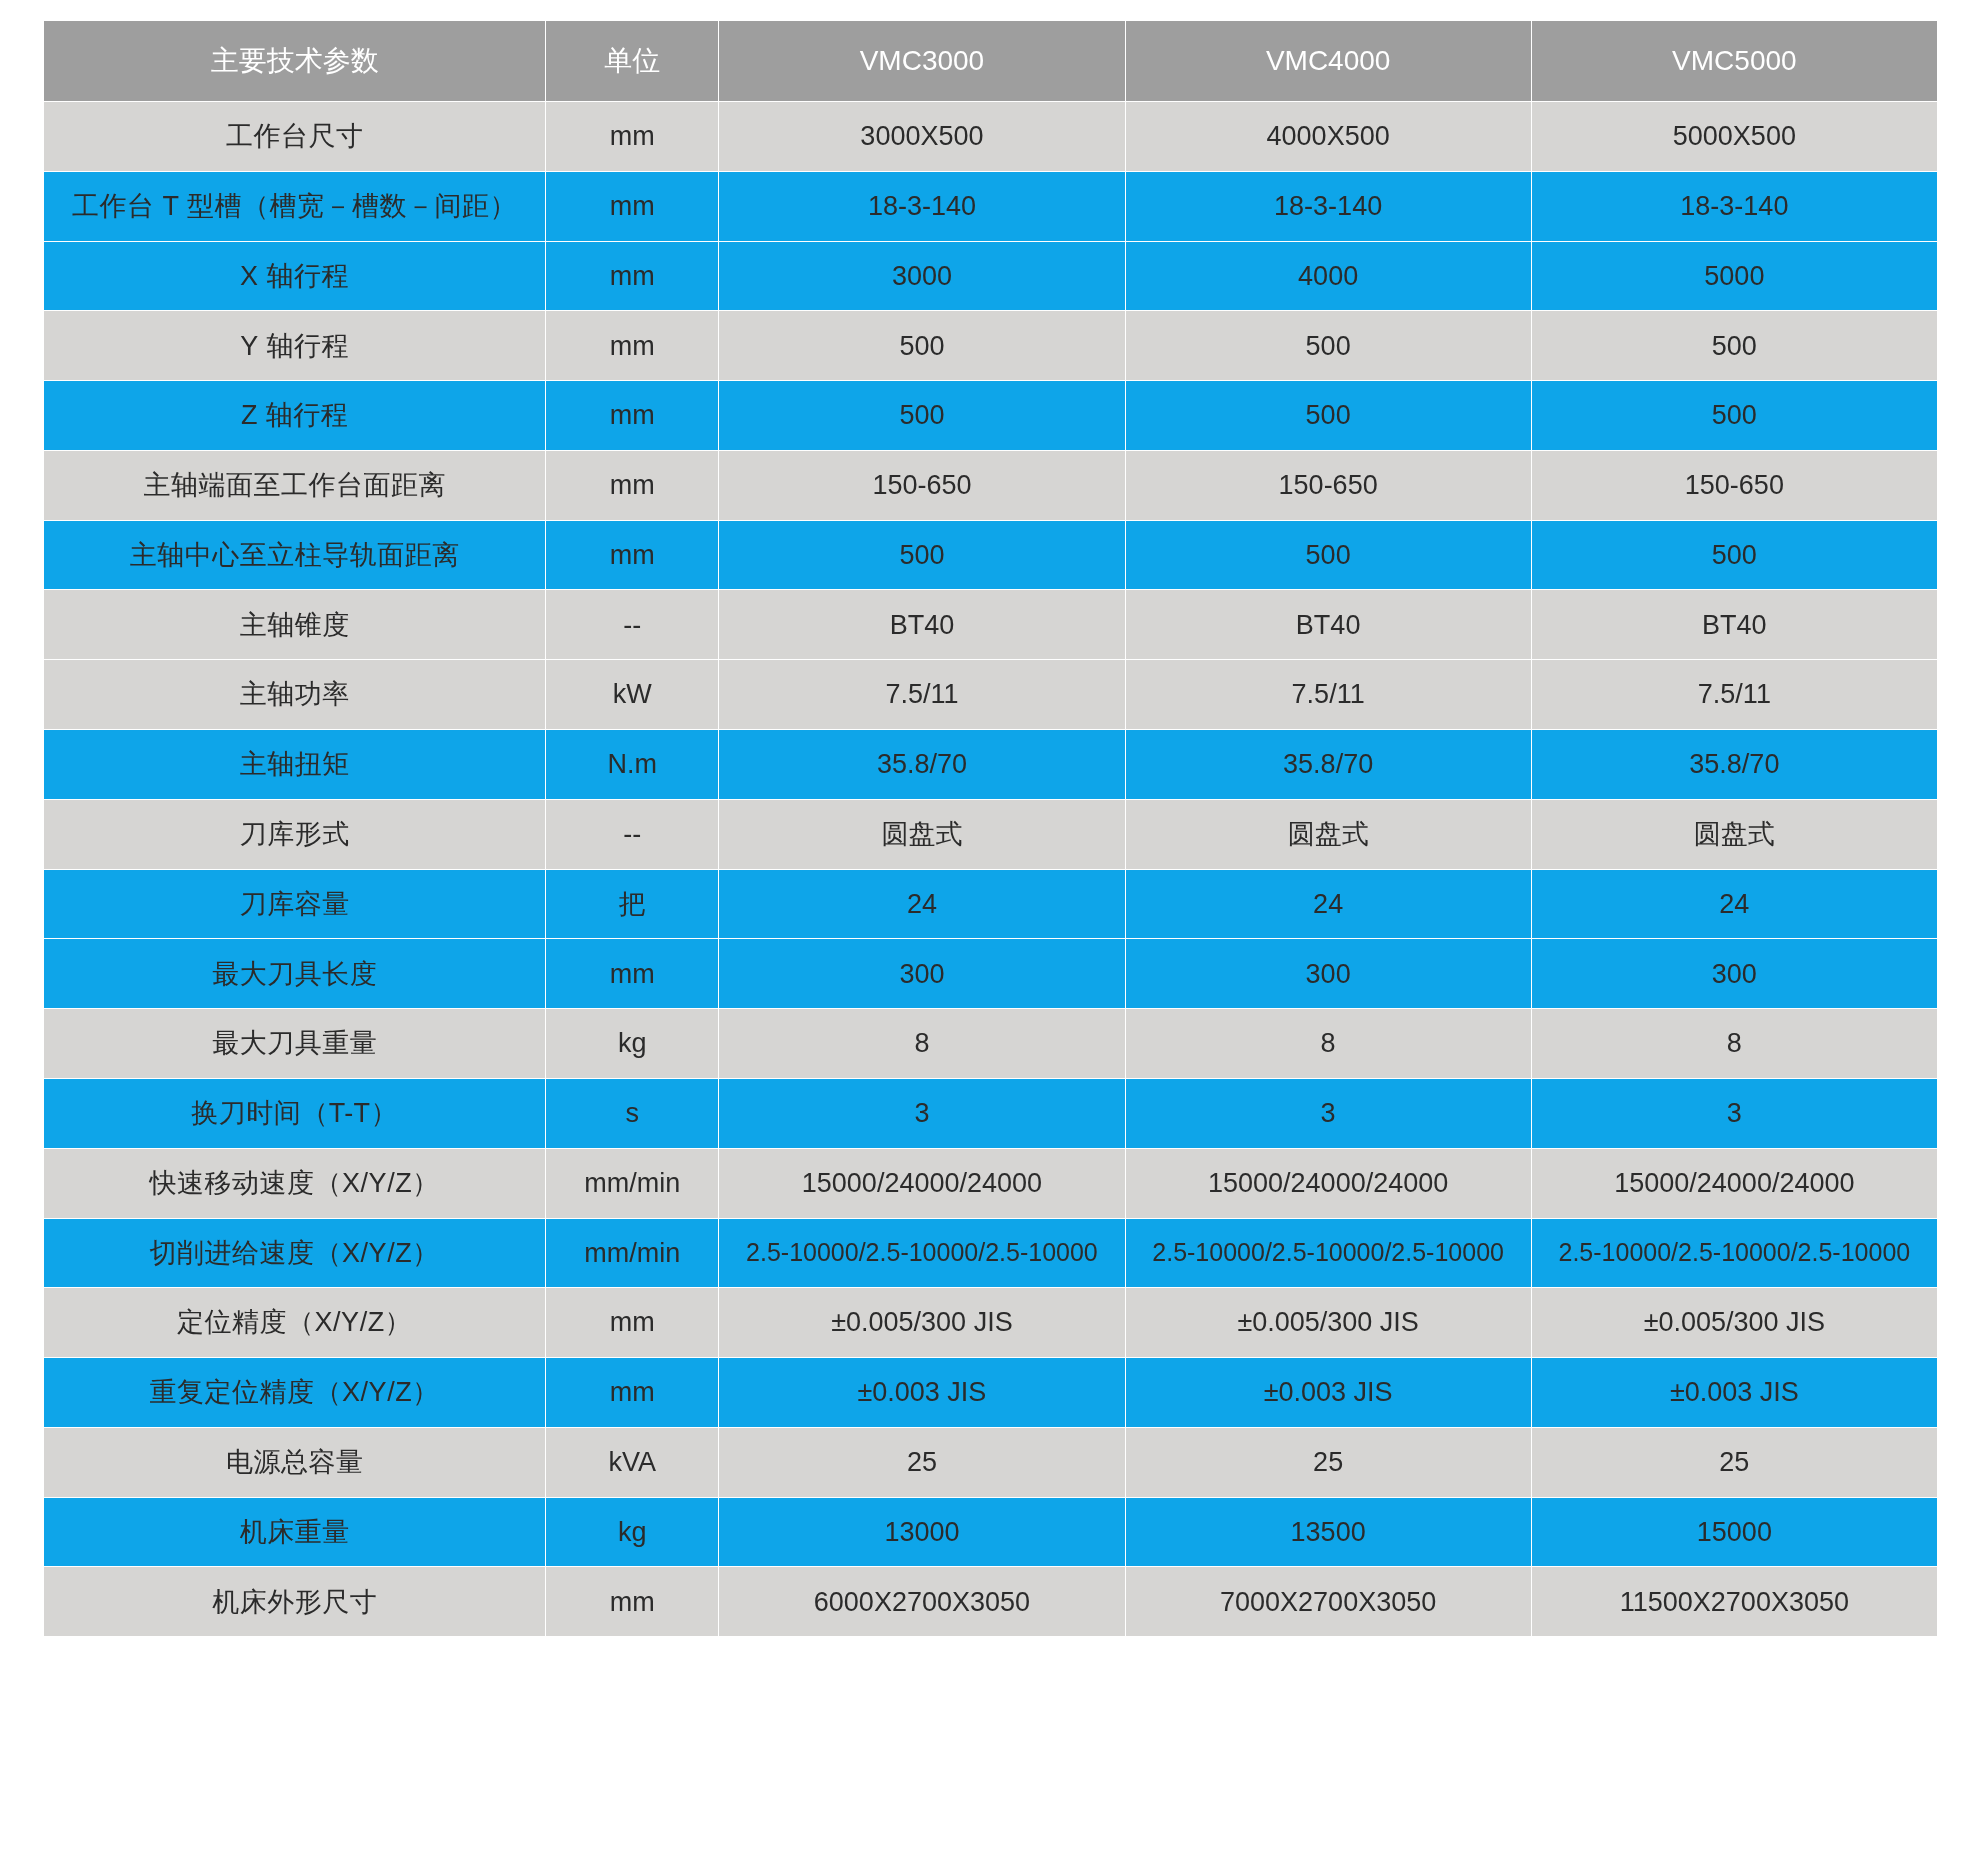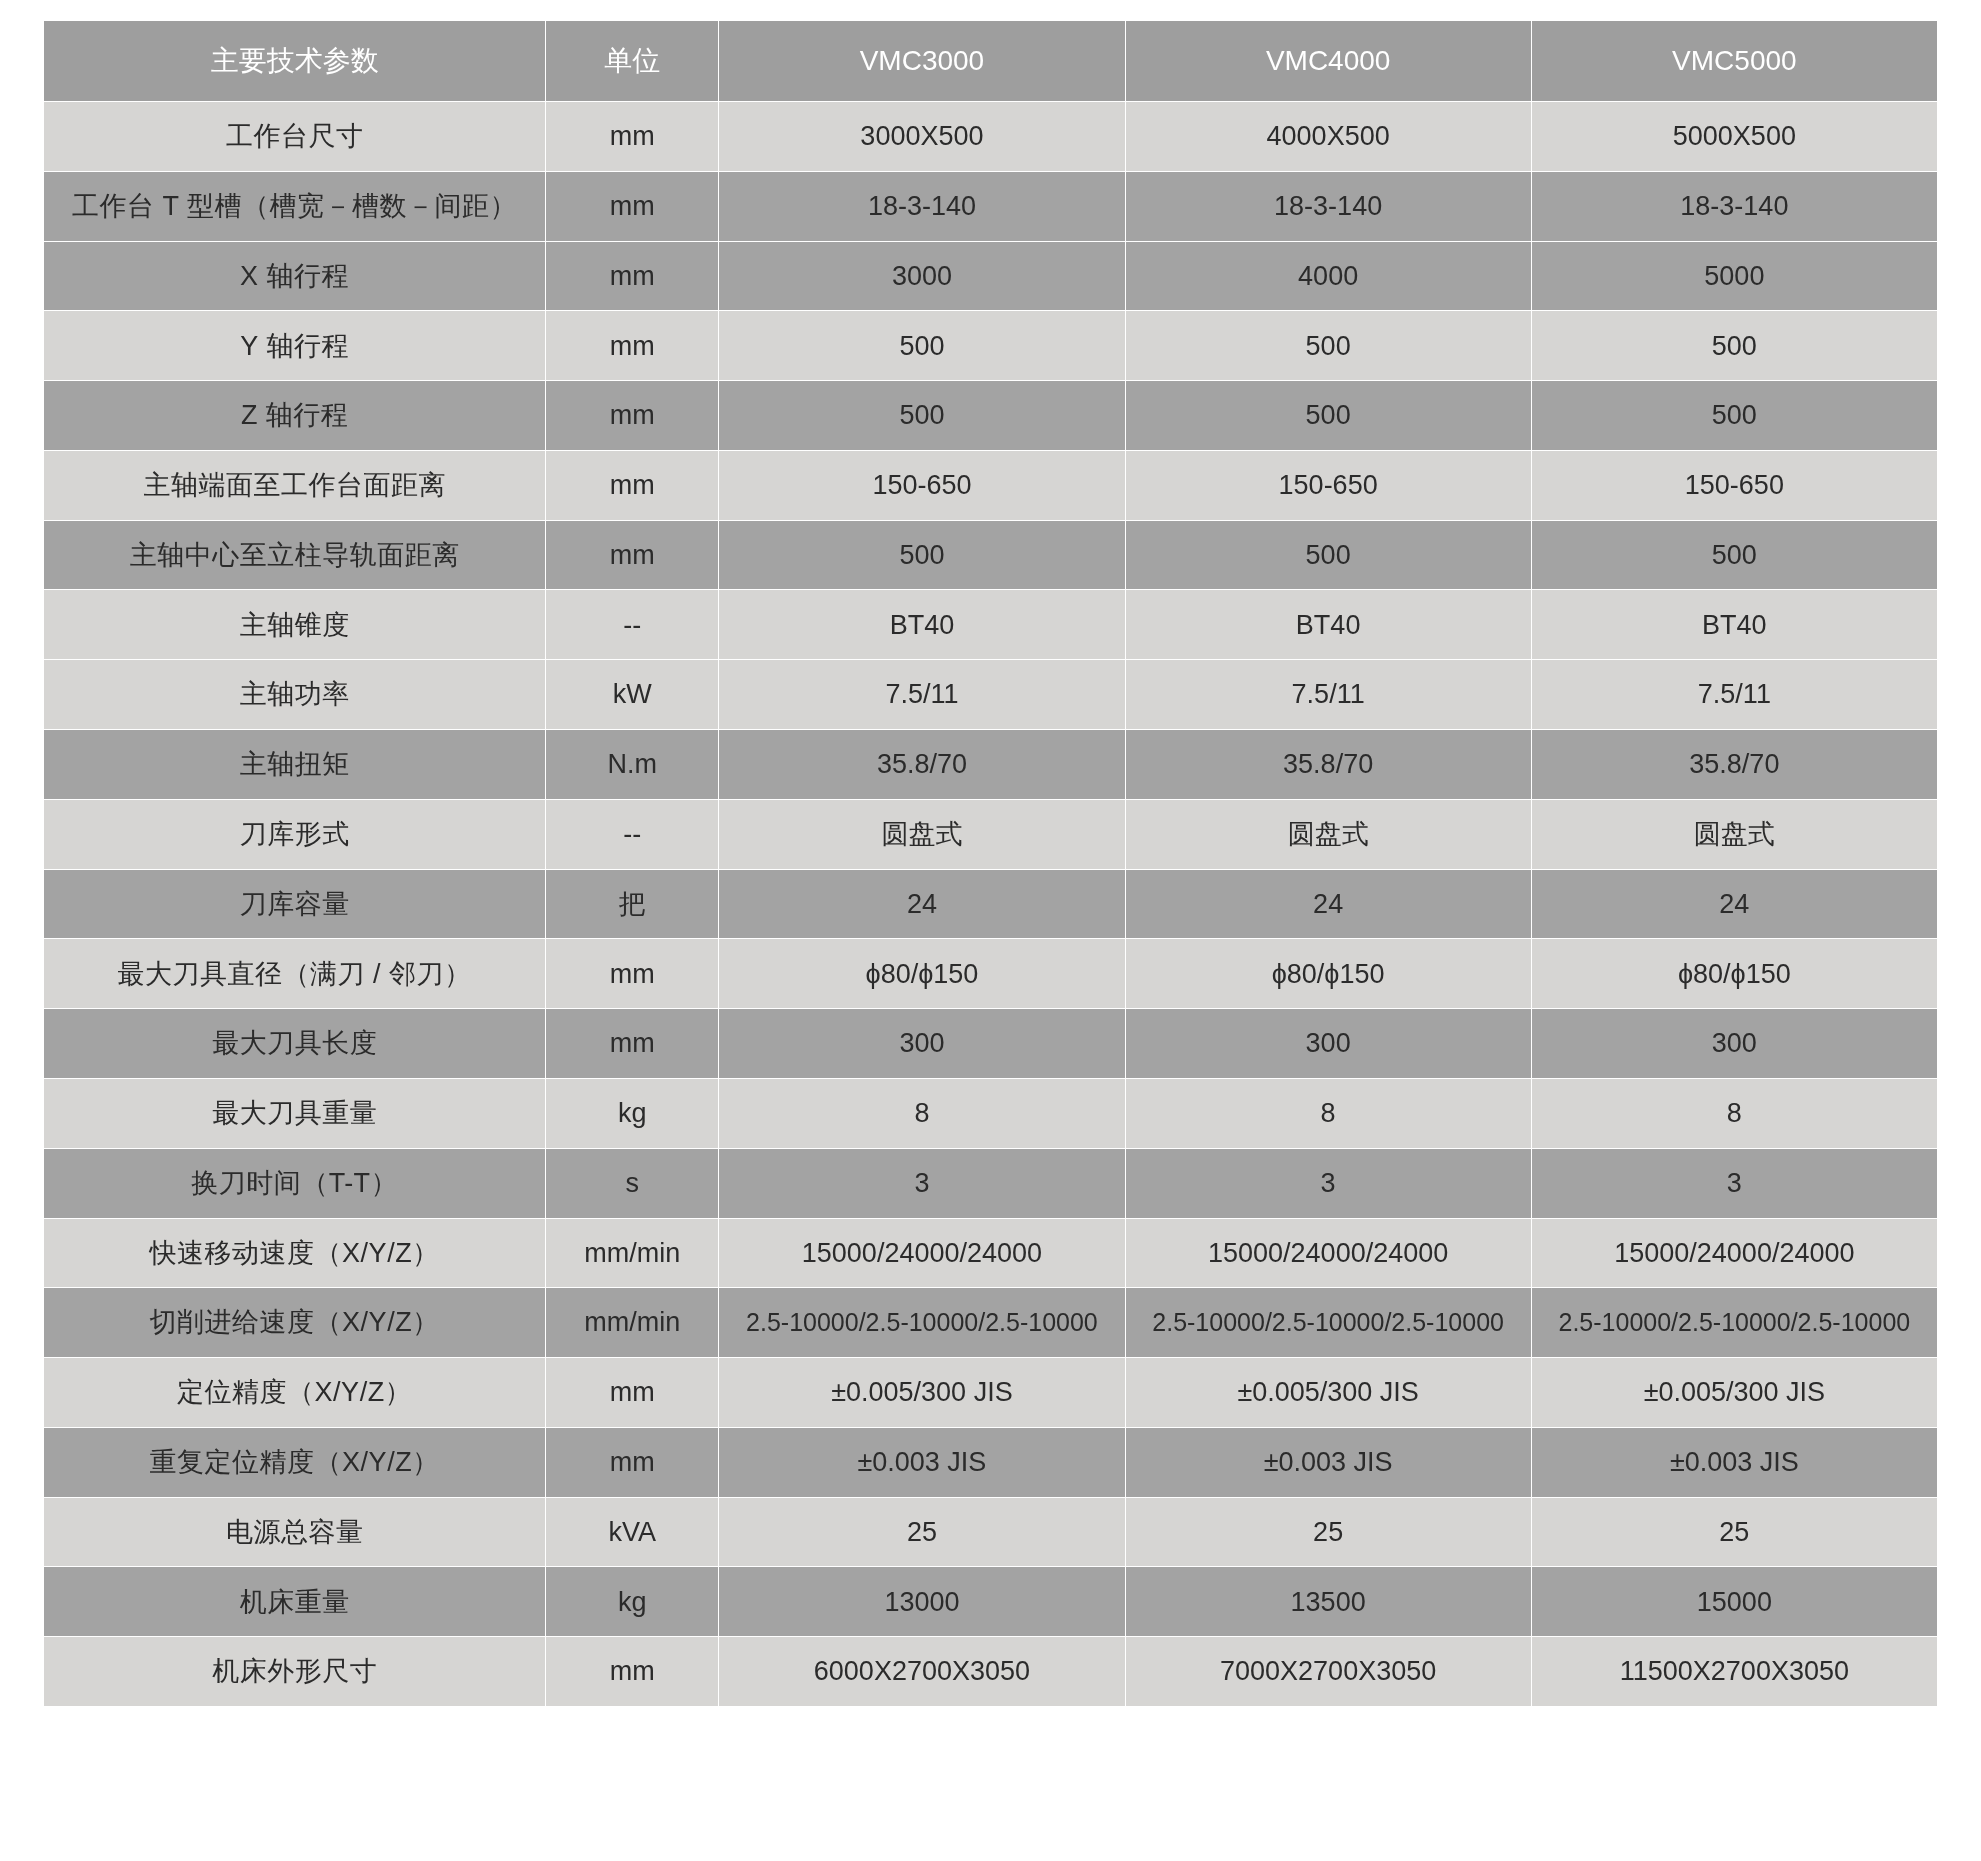--- a/index.html
+++ b/index.html
@@ -42,21 +42,21 @@
   table.spec thead th {
     background: #9e9e9e;
     color: #ffffff;
     font-size: 28px;
     padding: 20px 5.4px;
   }
   table.spec tbody tr.odd td {
     background: #d6d5d3;
   }
   table.spec tbody tr.even td {
-    background: #a3a3a3;
+    background: #0ea5e9;
   }
   table.spec tbody td.param {
     letter-spacing: 0.5px;
   }
   table.spec tbody td.small {
     font-size: 25px;
     margin-top: 26px;
   }
 </style>
 </head>
@@ -158,27 +158,20 @@
           <td>圆盘式</td>
           <td>圆盘式</td>
         </tr>
         <tr class="even">
           <td class="param">刀库容量</td>
           <td>把</td>
           <td>24</td>
           <td>24</td>
           <td>24</td>
         </tr>
-        <tr class="odd">
-          <td class="param">最大刀具直径（满刀 / 邻刀）</td>
-          <td>mm</td>
-          <td>ϕ80/ϕ150</td>
-          <td>ϕ80/ϕ150</td>
-          <td>ϕ80/ϕ150</td>
-        </tr>
         <tr class="even">
           <td class="param">最大刀具长度</td>
           <td>mm</td>
           <td>300</td>
           <td>300</td>
           <td>300</td>
         </tr>
         <tr class="odd">
           <td class="param">最大刀具重量</td>
           <td>kg</td>

